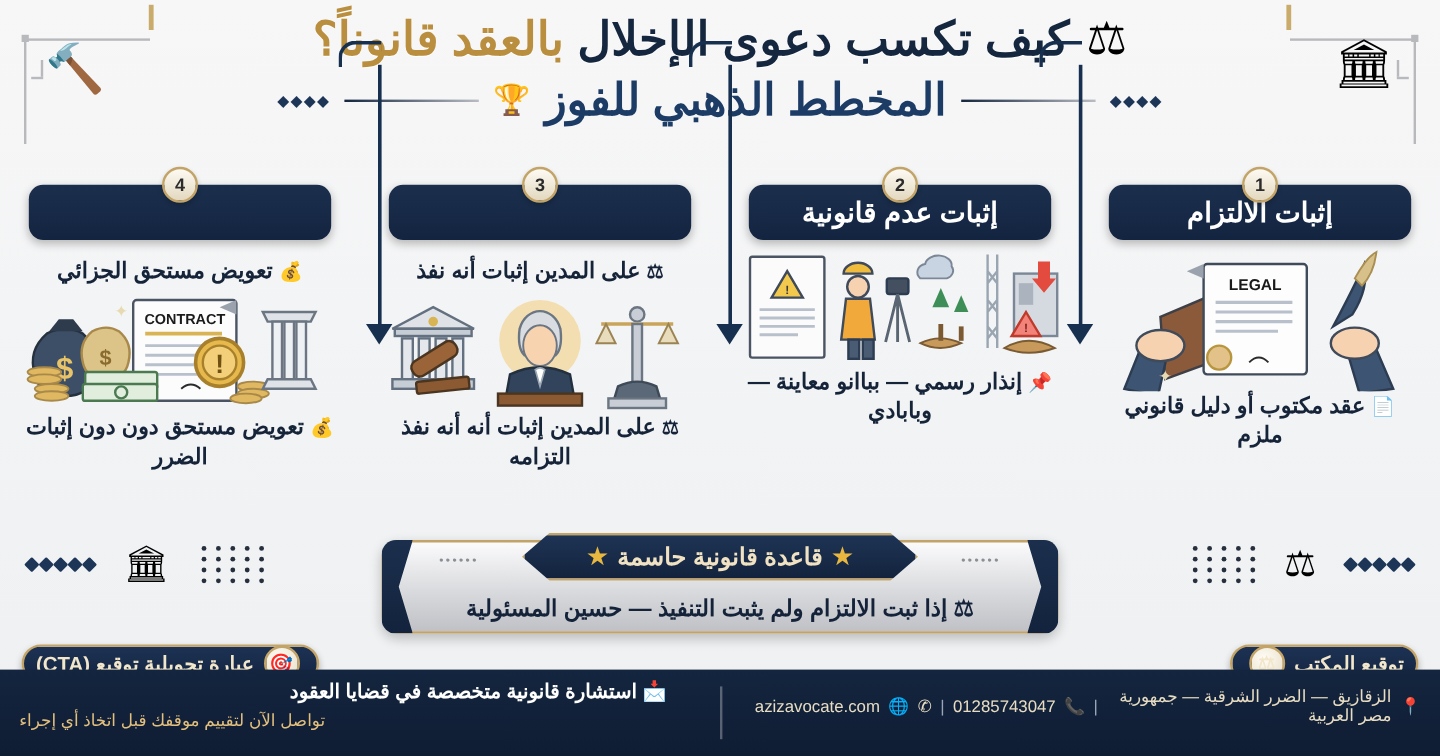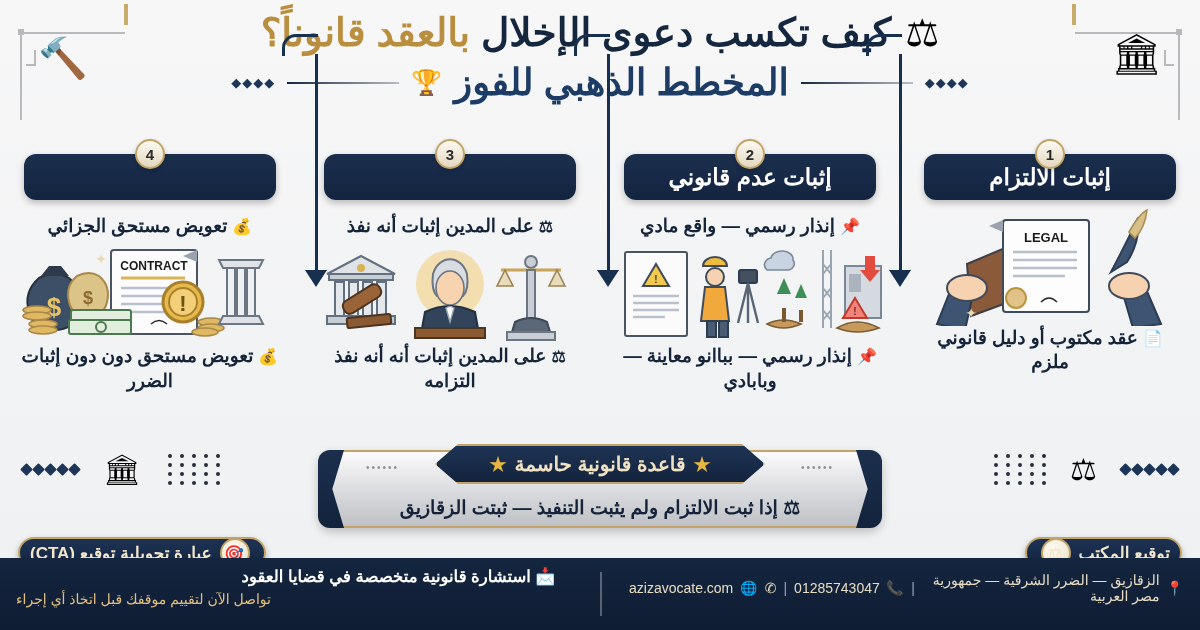--- a/index.html
+++ b/index.html
@@ -224,25 +224,21 @@
       </div>
       <div class="cap">
         <span class="emo">📄</span>
         <span>عقد مكتوب أو دليل قانوني ملزم</span>
       </div>
     </div>
 
     <div class="col">
       <div class="pill">
         <span class="badge">2</span>
-        <span>إثبات عدم قانوني</span>
-      </div>
-      <div class="cap" style="margin-top:14px">
-        <span class="emo">📌</span>
-        <span>إنذار رسمي — واقع مادي</span>
+        <span>إثبات عدم قانونية</span>
       </div>
       <div class="art" style="height:100px">
         <svg viewBox="0 0 270 100" width="270" height="100">
           <rect x="10" y="8" width="62" height="84" rx="2" fill="#fbfbfc" stroke="#4a5463" stroke-width="2"></rect>
           <path d="M41 20 l13 22 -26 0z" fill="#f2c94c" stroke="#3f4a5a" stroke-width="2"></path>
           <text x="41" y="39" font-size="10" text-anchor="middle" fill="#3a3a3a" font-weight="bold">!</text>
           <g stroke="#b7c0cb" stroke-width="2.4">
             <line x1="18" y1="52" x2="64" y2="52"></line>
               <line x1="18" y1="59" x2="64" y2="59"></line>
             <line x1="18" y1="66" x2="64" y2="66"></line>
@@ -469,21 +465,21 @@
     <span class="band-notch r"></span>
     <span class="band-dots" style="left:48px">••••••</span>
     <span class="band-dots" style="right:48px">••••••</span>
     <div class="band-hex">
       <span class="star">★</span>
       <span>قاعدة قانونية حاسمة</span>
       <span class="star">★</span>
     </div>
     <div class="band-text">
       <span>⚖</span>
-      <span>إذا ثبت الالتزام ولم يثبت التنفيذ — ثبتت الزقازيق</span>
+      <span>إذا ثبت الالتزام ولم يثبت التنفيذ — حسين المسئولية</span>
     </div>
   </div>
 
   <div class="cta-badge">
     <span class="round-ico">🎯</span>
     <span>عبارة تحويلية توقيع (CTA)</span>
   </div>
   <div class="sign-badge">
     <span>توقيع المكتب</span>
     <span class="round-ico">⚖</span>

